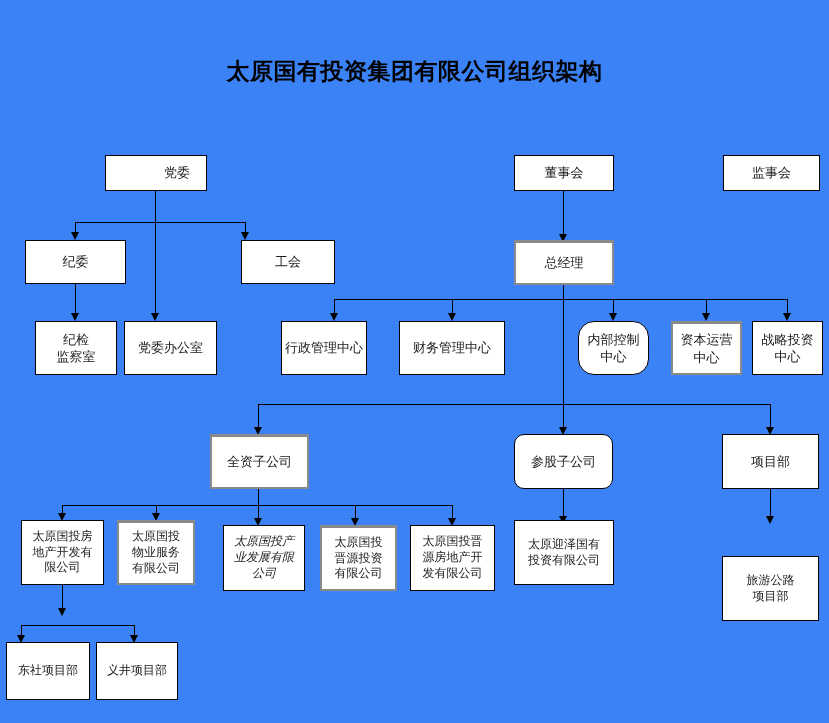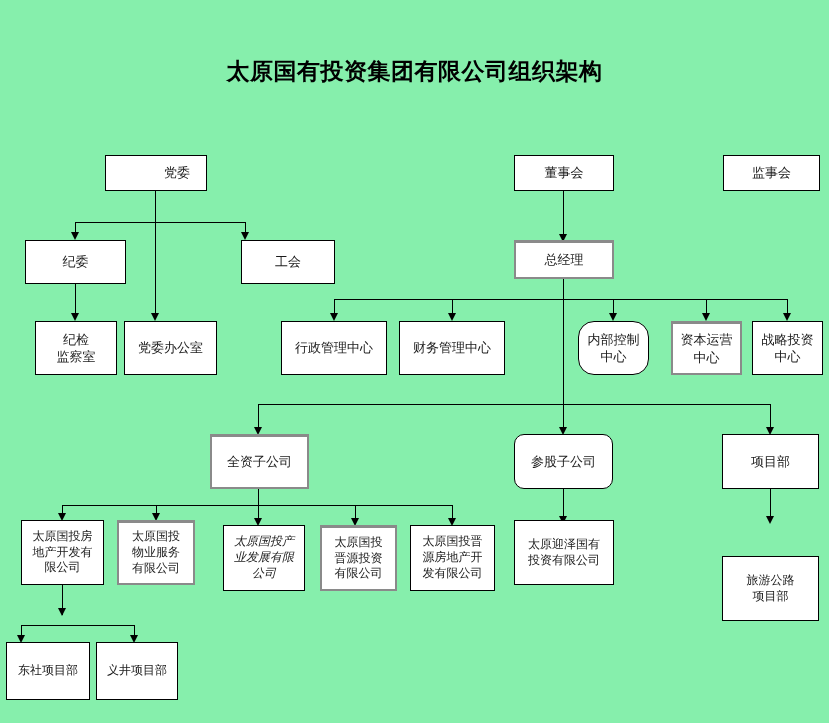--- a/index.html
+++ b/index.html
@@ -9,21 +9,21 @@
     background: #ffffff;
   }
   body {
     font-family: "DejaVu Sans", "Liberation Sans", sans-serif;
     color: #000000;
   }
   #canvas {
     position: relative;
     width: 829px;
     height: 723px;
-    background: #86efac;
+    background: #3b82f6;
     overflow: hidden;
   }
   #chart-title {
     position: absolute;
     left: 0;
     top: 56px;
     width: 829px;
     text-align: center;
     font-size: 23px;
     font-weight: bold;
@@ -163,34 +163,34 @@
   </div>
 
   <div class="node" style="left:25px; top:240px; width:101px; height:44px;">
     <span class="lbl">纪委</span>
   </div>
 
   <div class="node" style="left:198px; top:240px; width:94px; height:44px;margin-left:43px;">
     <span class="lbl">工会</span>
   </div>
 
-  <div class="node shaded" style="left:514px; top:240px; width:100px; height:39px;">
+  <div class="node shaded" style="left:514px; top:240px; width:100px; height:45px;">
     <span class="lbl">总经理</span>
   </div>
 
   <div class="node" style="left:35px; top:321px; width:82px; height:54px;">
     <span class="lbl">纪检
 监察室</span>
   </div>
 
   <div class="node" style="left:124px; top:321px; width:93px; height:54px;">
     <span class="lbl">党委办公室</span>
   </div>
 
-  <div class="node" style="left:281px; top:321px; width:106px; height:54px;">
+  <div class="node" style="left:281px; top:321px; width:86px; height:54px;">
     <span class="lbl">行政管理中心</span>
   </div>
 
   <div class="node" style="left:399px; top:321px; width:106px; height:54px;">
     <span class="lbl">财务管理中心</span>
   </div>
 
   <div class="node" style="left:578px; top:321px; width:71px; height:54px;border-radius:16px;">
     <span class="lbl">内部控制
 中心</span>

